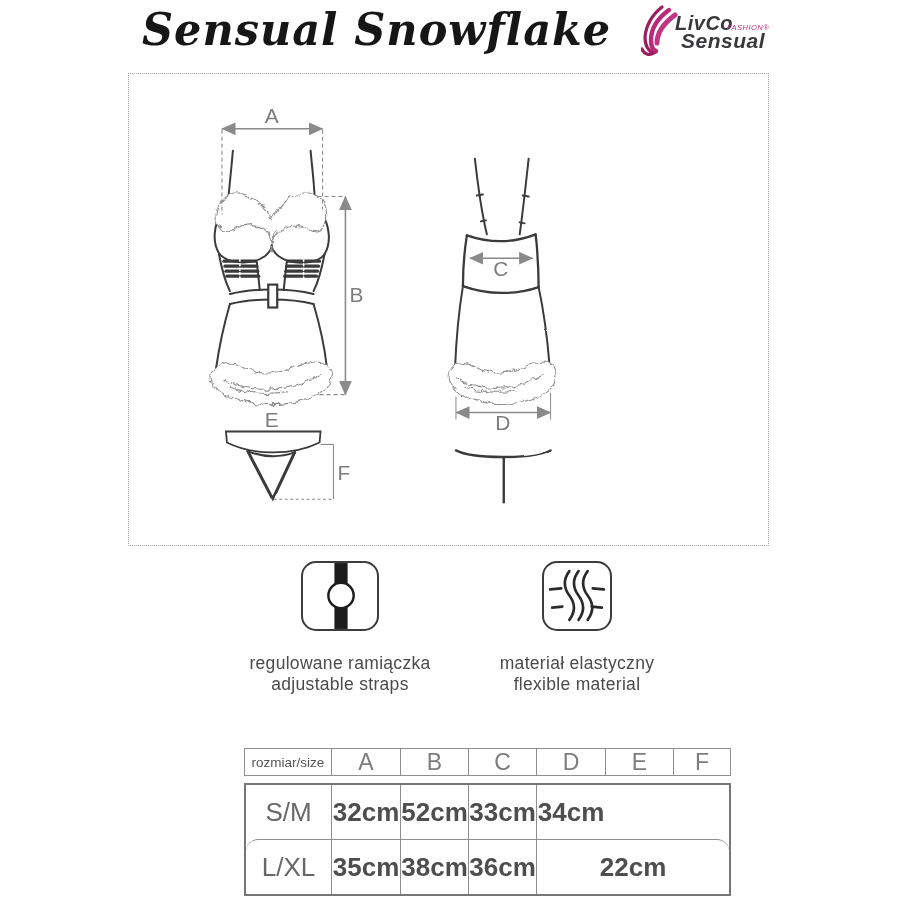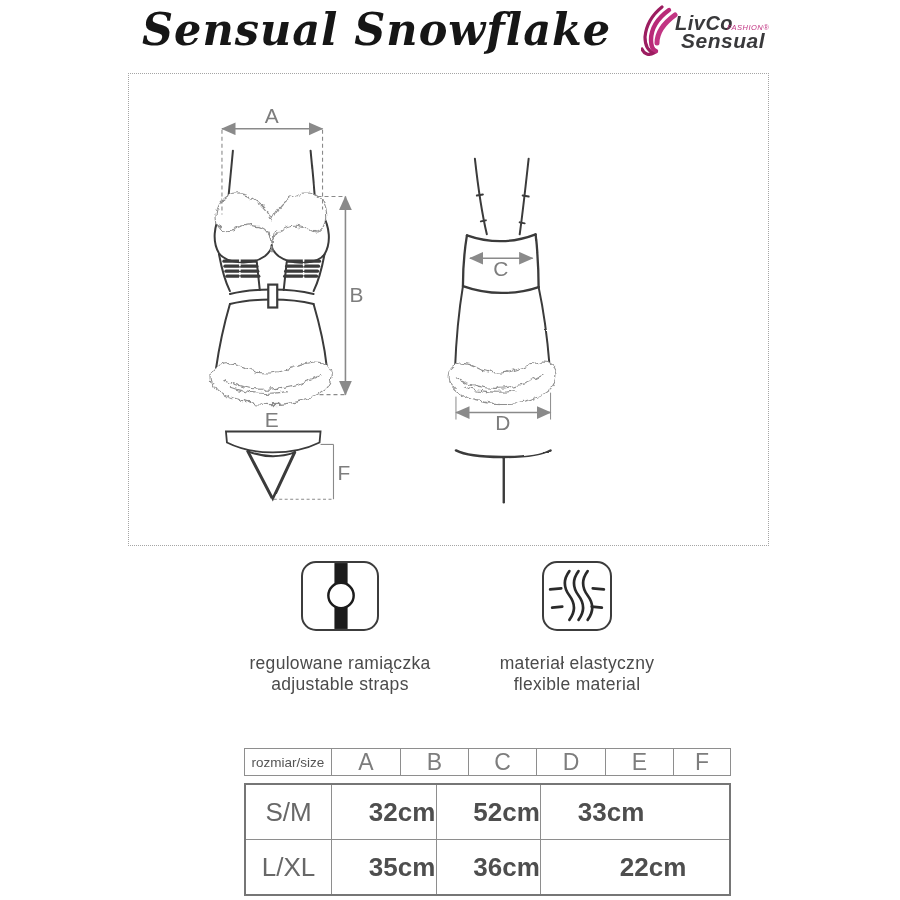--- a/index.html
+++ b/index.html
@@ -37,22 +37,22 @@
 
   
   .size-table{position:absolute;left:201px;top:748px;width:487px;padding-left:43px;}
   .thead{display:flex;height:28px;}
   .thead .cell{box-sizing:border-box;border:1px solid #8e8e8e;border-left:0;
                display:flex;align-items:center;justify-content:center;}
   .thead .cell:first-child{border-left:1px solid #8e8e8e;}
   .thead .corner{font-size:13.5px;color:#555;}
   .thead .letter{font-size:23px;color:#7d7d7d;}
   .tbody{margin-top:7px;border:2px solid #767676;box-sizing:border-box;width:487px;}
-  .trow{display:flex;height:54px;gap:36px;}
-  .trow + .trow{border-top:1px solid #8e8e8e;}
+  .trow{display:flex;height:54px;}
+  .trow + .trow{border-top:1px solid #8e8e8e;border-radius:12px;}
   .trow .cell{box-sizing:border-box;display:flex;align-items:center;justify-content:center;
               border-right:1px solid #8e8e8e;}
   .trow .cell:last-child{border-right:0;}
   .size-name{font-size:26px;color:#686868;}
   .size-val{font-size:26px;color:#4e4e4e;font-weight:bold;}
   .w0{width:88px;} .w1{width:69px;} .w2{width:68px;} .w3{width:68px;}
   .w4{width:69px;} .w5{width:68px;} .w6{flex:1;}
   .b0{width:86px;}
 </style>
 </head>
@@ -239,23 +239,25 @@
       <div class="cell letter w4">D</div>
       <div class="cell letter w5">E</div>
       <div class="cell letter w6">F</div>
     </div>
     <div class="tbody">
       <div class="trow">
         <div class="cell size-name b0">S/M</div>
         <div class="cell size-val w1">32cm</div>
         <div class="cell size-val w2">52cm</div>
         <div class="cell size-val w3">33cm</div>
+        <div class="cell size-val w5">34cm</div>
       </div>
       <div class="trow">
         <div class="cell size-name b0">L/XL</div>
         <div class="cell size-val w1">35cm</div>
+        <div class="cell size-val w3">38cm</div>
         <div class="cell size-val w5">36cm</div>
         <div class="cell size-val w6">22cm</div>
       </div>
     </div>
   </div>
 
 </div>
 
 </body></html>

